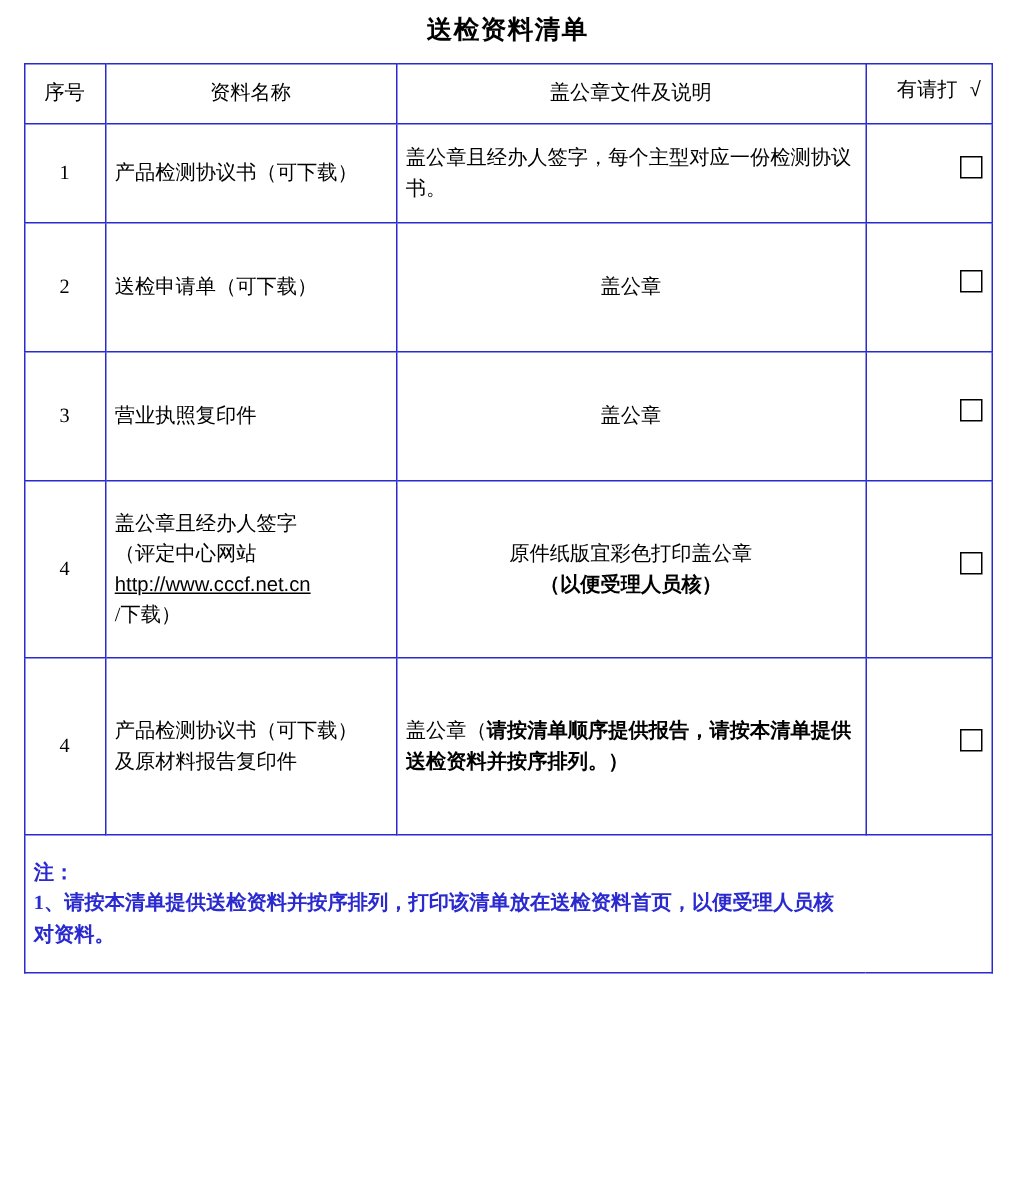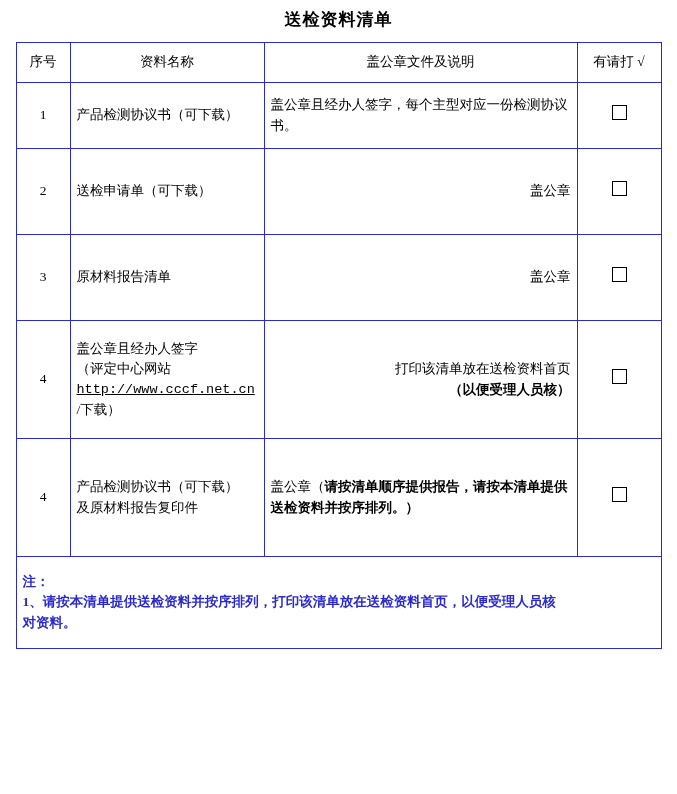--- a/index.html
+++ b/index.html
@@ -40,51 +40,51 @@
     border: 1px solid #2a2ad0;
     vertical-align: middle;
     font-size: 13.5px;
     line-height: 1.5;
     padding: 4px 6px;
     box-sizing: border-box;
   }
   .col-no { width: 54px; text-align: center; }
   .col-name { width: 194px; }
   .col-desc { width: 313px; }
-  .col-chk { width: 84px; text-align: center; }
+  .col-chk { width: 84px; text-align: right; font-family: Liberation Mono, monospace; }
 
   thead td {
     text-align: center;
     height: 40px;
     font-size: 14px;
     margin-top: 48px;
   }
   .hdr-chk { font-size: 13.5px; }
 
   .row-no { text-align: center; font-size: 13.5px; }
-  .cell-center { text-align: right; }
+  .cell-center { text-align: center; }
   .cell-left { text-align: left; }
 
   .chk-box {
     display: inline-block;
     width: 13px;
     height: 13px;
     border: 1px solid #000;
     background: #fff;
   }
 
   .r1 td { height: 66px; }
   .r2 td { height: 86px; }
   .r3 td { height: 86px; }
   .r4 td { height: 118px; }
   .r5 td { height: 118px; }
 
   .link-underline {
     text-decoration: underline;
-    font-family: Liberation Mono, monospace;
+    font-family: Liberation Sans, sans-serif;
   }
   .bold { font-weight: bold; }
 
   .note-cell {
     border: 1px solid #2a2ad0;
     color: #2a2ad0;
     font-weight: bold;
     font-size: 14px;
     line-height: 1.75;
     padding: 6px 8px 10px 8px;
@@ -124,37 +124,37 @@
         <td class="col-no row-no">2</td>
         <td class="col-name cell-left">送检申请单（可下载）</td>
         <td class="col-desc cell-center">盖公章</td>
         <td class="col-chk">
           <span class="chk-box"></span>
         </td>
       </tr>
 
       <tr class="r3">
         <td class="col-no row-no">3</td>
-        <td class="col-name cell-left">原材料报告清单</td>
+        <td class="col-name cell-left">营业执照复印件</td>
         <td class="col-desc cell-center">盖公章</td>
         <td class="col-chk">
           <span class="chk-box"></span>
         </td>
       </tr>
 
       <tr class="r4">
         <td class="col-no row-no">4</td>
         <td class="col-name cell-left">
           <span>盖公章且经办人签字</span><br>
           <span>（评定中心网站</span><br>
           <span class="link-underline">http://www.cccf.net.cn</span><br>
           <span>/下载）</span>
         </td>
         <td class="col-desc cell-center">
-          <span>打印该清单放在送检资料首页</span><br>
+          <span>原件纸版宜彩色打印盖公章</span><br>
           <span class="bold">（以便受理人员核）</span>
         </td>
         <td class="col-chk">
           <span class="chk-box"></span>
         </td>
       </tr>
 
       <tr class="r5">
         <td class="col-no row-no">4</td>
         <td class="col-name cell-left">

